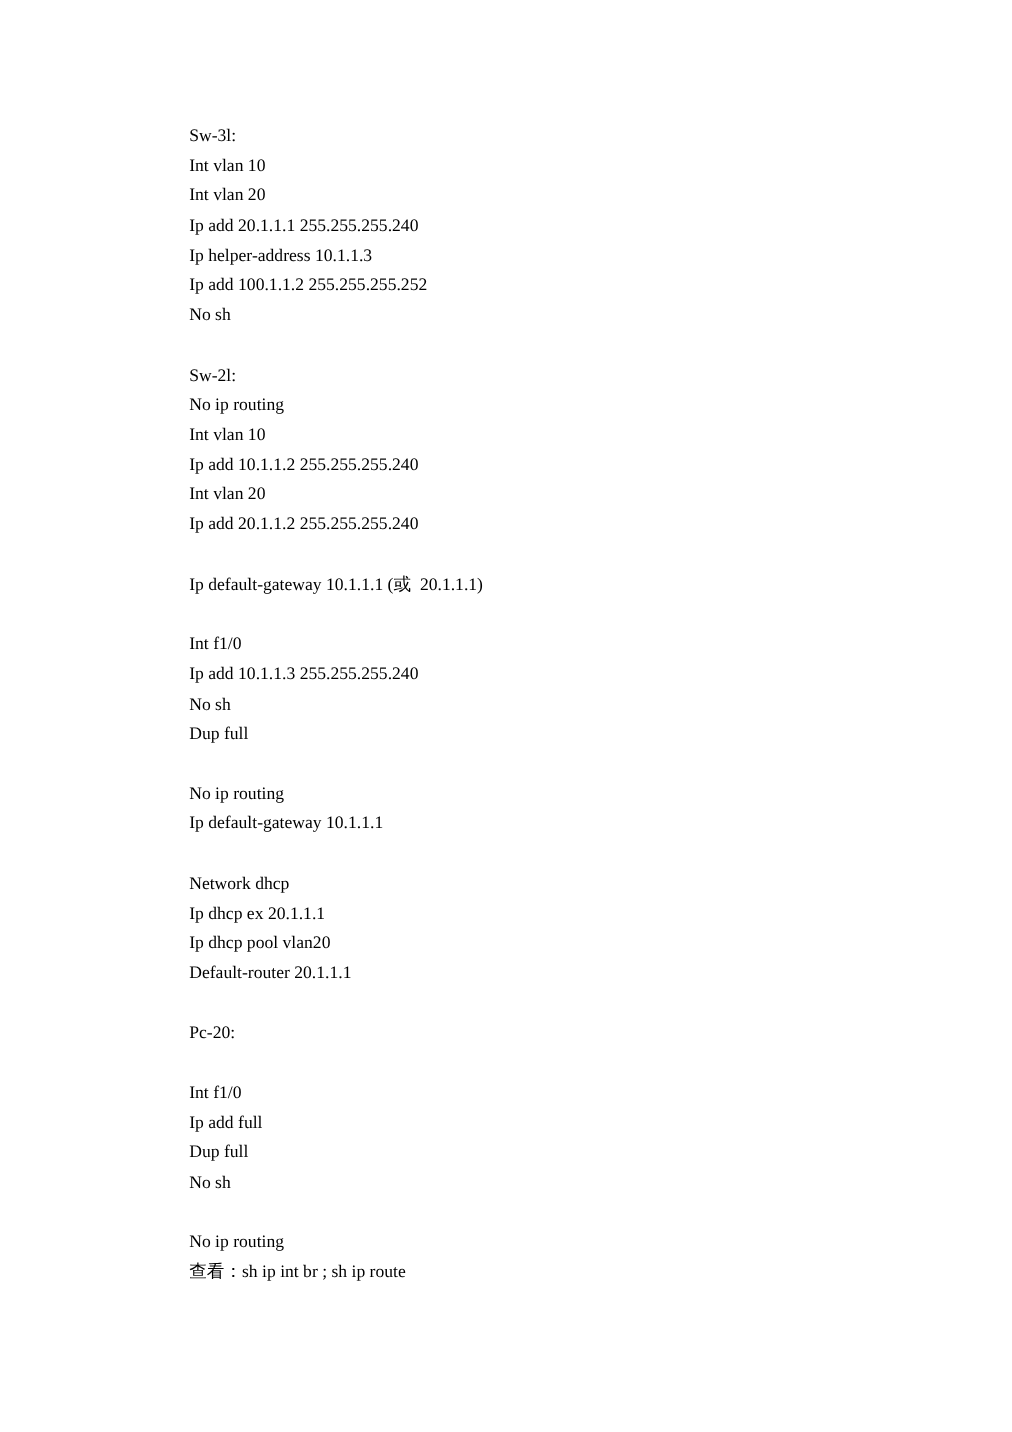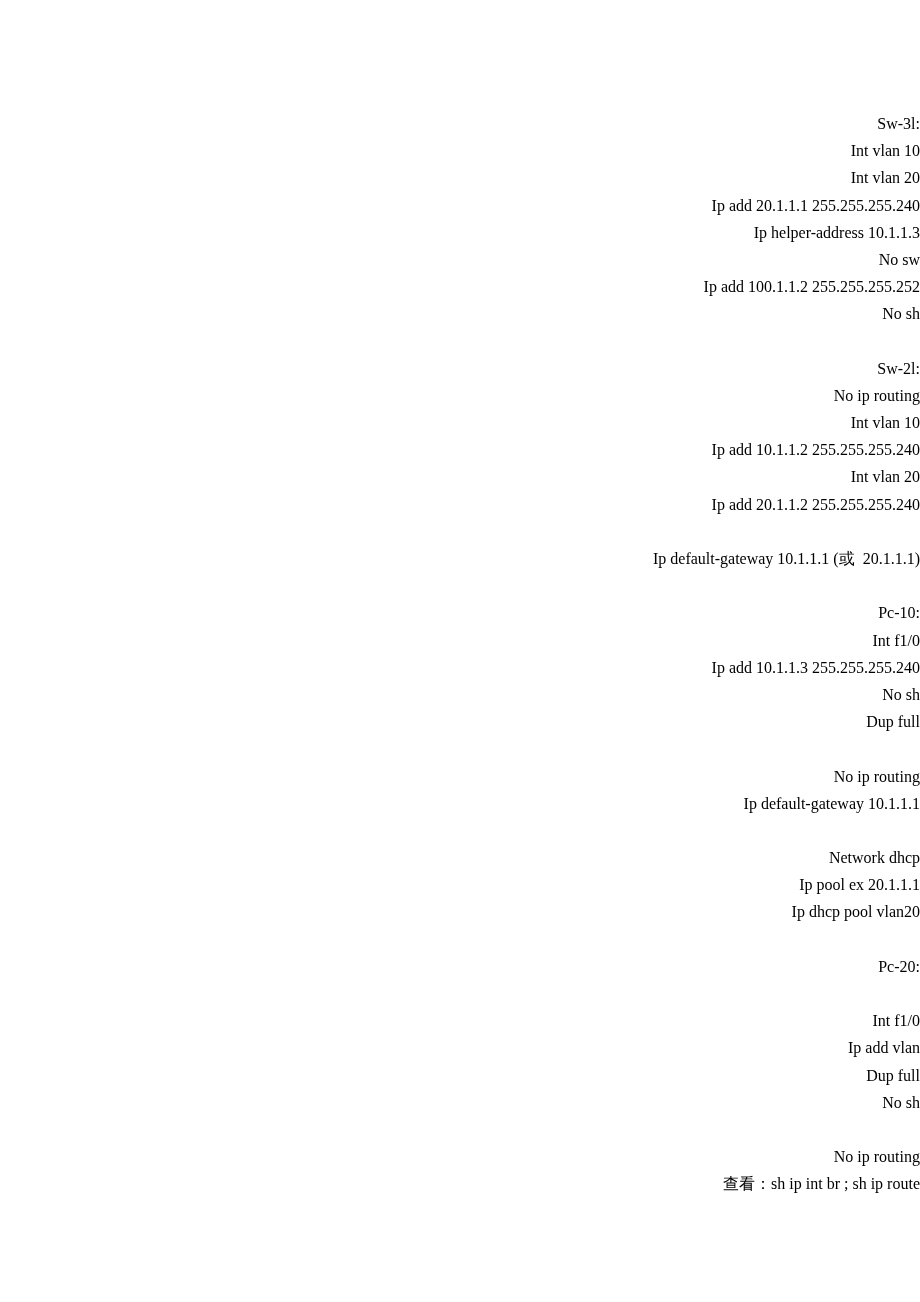--- a/index.html
+++ b/index.html
@@ -12,63 +12,61 @@
       line-height: 1.7;
     }
     .page {
       width: 920px;
       min-height: 1302px;
       box-sizing: border-box;
       padding: 110px 0 0 172px;
     }
     .line {
       white-space: pre;
-      text-align: right;
     }
     .blank {
       height: 1.7em;
     }
   </style>
 </head>
 <body>
 
 <div class="page" id="page">
     <div class="line">Sw-3l:</div>
     <div class="line">Int vlan 10</div>
     <div class="line">Int vlan 20</div>
     <div class="line">Ip add 20.1.1.1 255.255.255.240</div>
     <div class="line">Ip helper-address 10.1.1.3</div>
-    <div class="line">No sw</div>
     <div class="line">Ip add 100.1.1.2 255.255.255.252</div>
     <div class="line">No sh</div>
     <div class="blank"></div>
     <div class="line">Sw-2l:</div>
     <div class="line">No ip routing</div>
     <div class="line">Int vlan 10</div>
     <div class="line">Ip add 10.1.1.2 255.255.255.240</div>
     <div class="line">Int vlan 20</div>
     <div class="line">Ip add 20.1.1.2 255.255.255.240</div>
     <div class="blank"></div>
     <div class="line">Ip default-gateway 10.1.1.1 (或  20.1.1.1)</div>
     <div class="blank"></div>
-    <div class="line">Pc-10:</div>
     <div class="line">Int f1/0</div>
     <div class="line">Ip add 10.1.1.3 255.255.255.240</div>
     <div class="line">No sh</div>
     <div class="line">Dup full</div>
     <div class="blank"></div>
     <div class="line">No ip routing</div>
     <div class="line">Ip default-gateway 10.1.1.1</div>
     <div class="blank"></div>
     <div class="line">Network dhcp</div>
-    <div class="line">Ip pool ex 20.1.1.1</div>
+    <div class="line">Ip dhcp ex 20.1.1.1</div>
     <div class="line">Ip dhcp pool vlan20</div>
+    <div class="line">Default-router 20.1.1.1</div>
     <div class="blank"></div>
     <div class="line">Pc-20:</div>
     <div class="blank"></div>
     <div class="line">Int f1/0</div>
-    <div class="line">Ip add vlan</div>
+    <div class="line">Ip add full</div>
     <div class="line">Dup full</div>
     <div class="line">No sh</div>
     <div class="blank"></div>
     <div class="line">No ip routing</div>
     <div class="line">查看：sh ip int br ; sh ip route</div>
   </div>
 
 </body></html>

